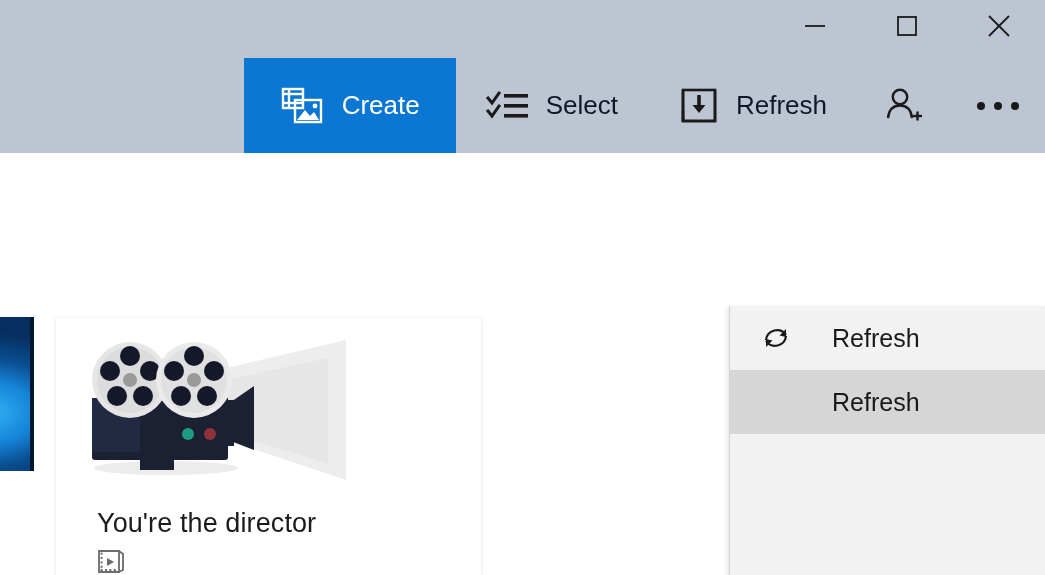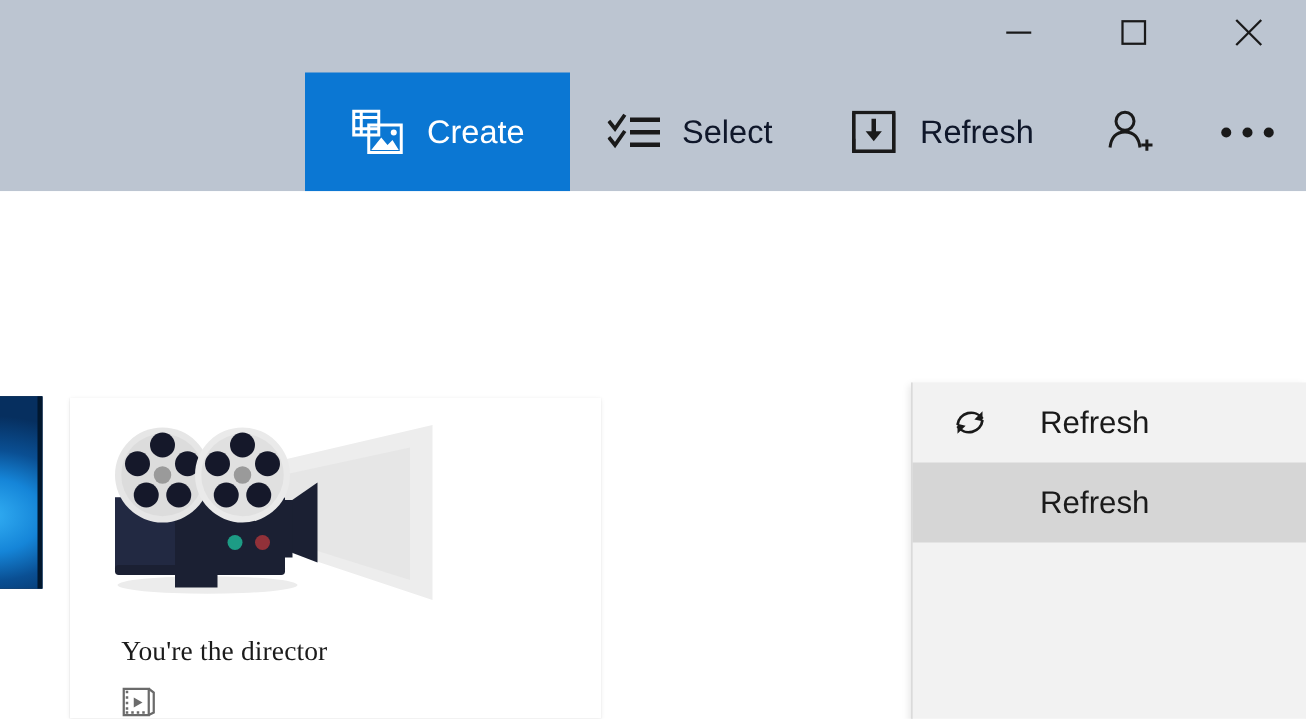--- a/index.html
+++ b/index.html
@@ -136,25 +136,24 @@
     position: absolute;
     left: 0; top: 0;
     width: 425px; height: 178px;
     overflow: hidden;
   }
   .card-art svg { position: absolute; left: 22px; top: 10px; display: block; }
   .card-title {
     position: absolute;
     left: 41px;
     top: 190px;
-    font-size: 22px;
+    font-size: 27px;
     color: #1b1b1b;
     letter-spacing: 0.1px;
     white-space: nowrap;
-    font-family: Liberation Serif, serif;
   }
   .card-sub {
     position: absolute;
     left: 41px;
     top: 231px;
     display: flex;
     align-items: center;
     gap: 12px;
     font-size: 23px;
     color: #6b6b6b;

